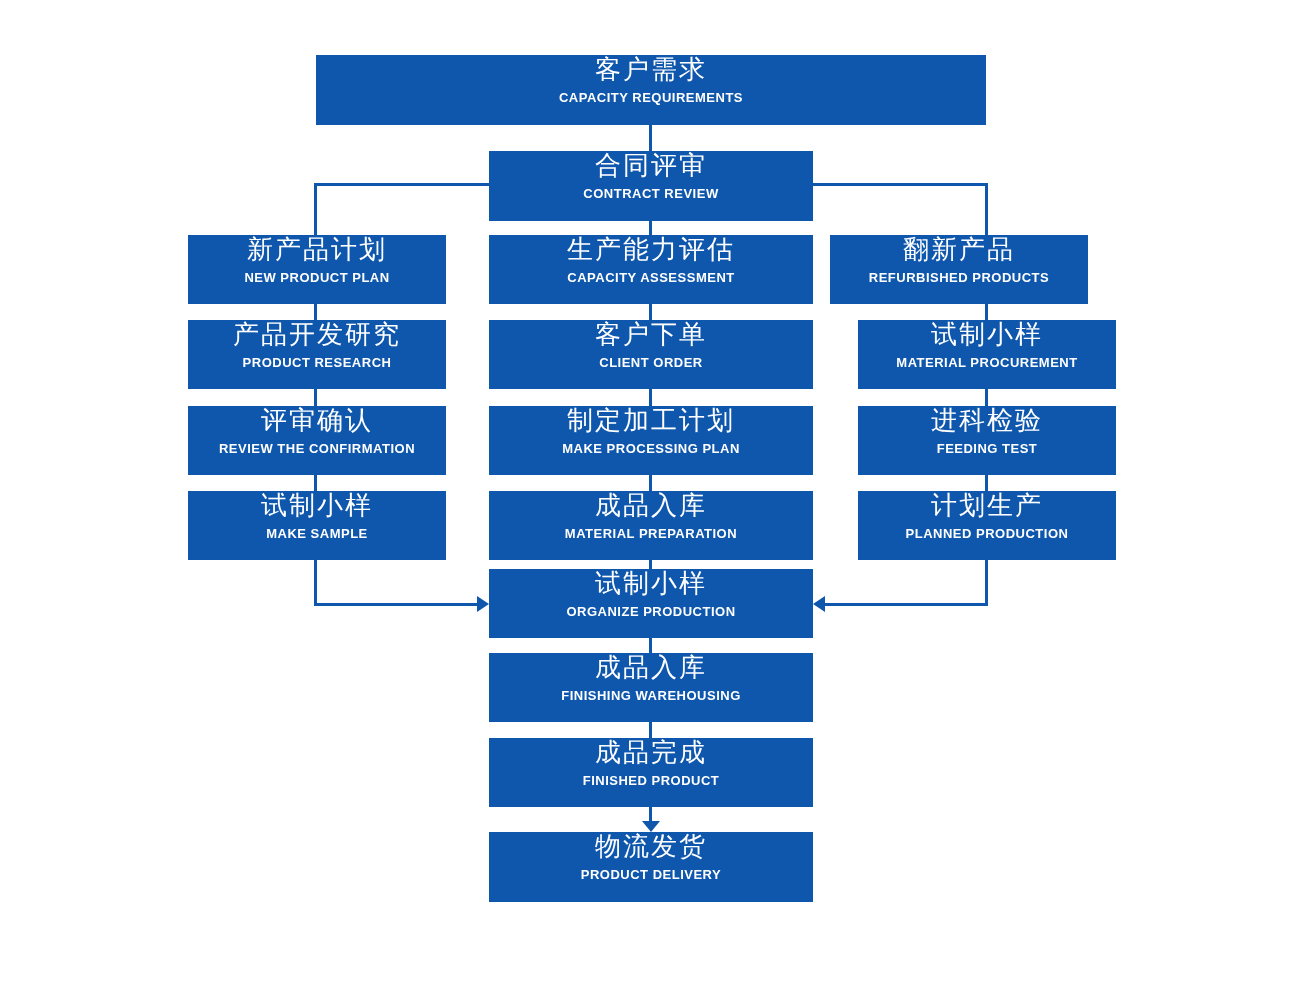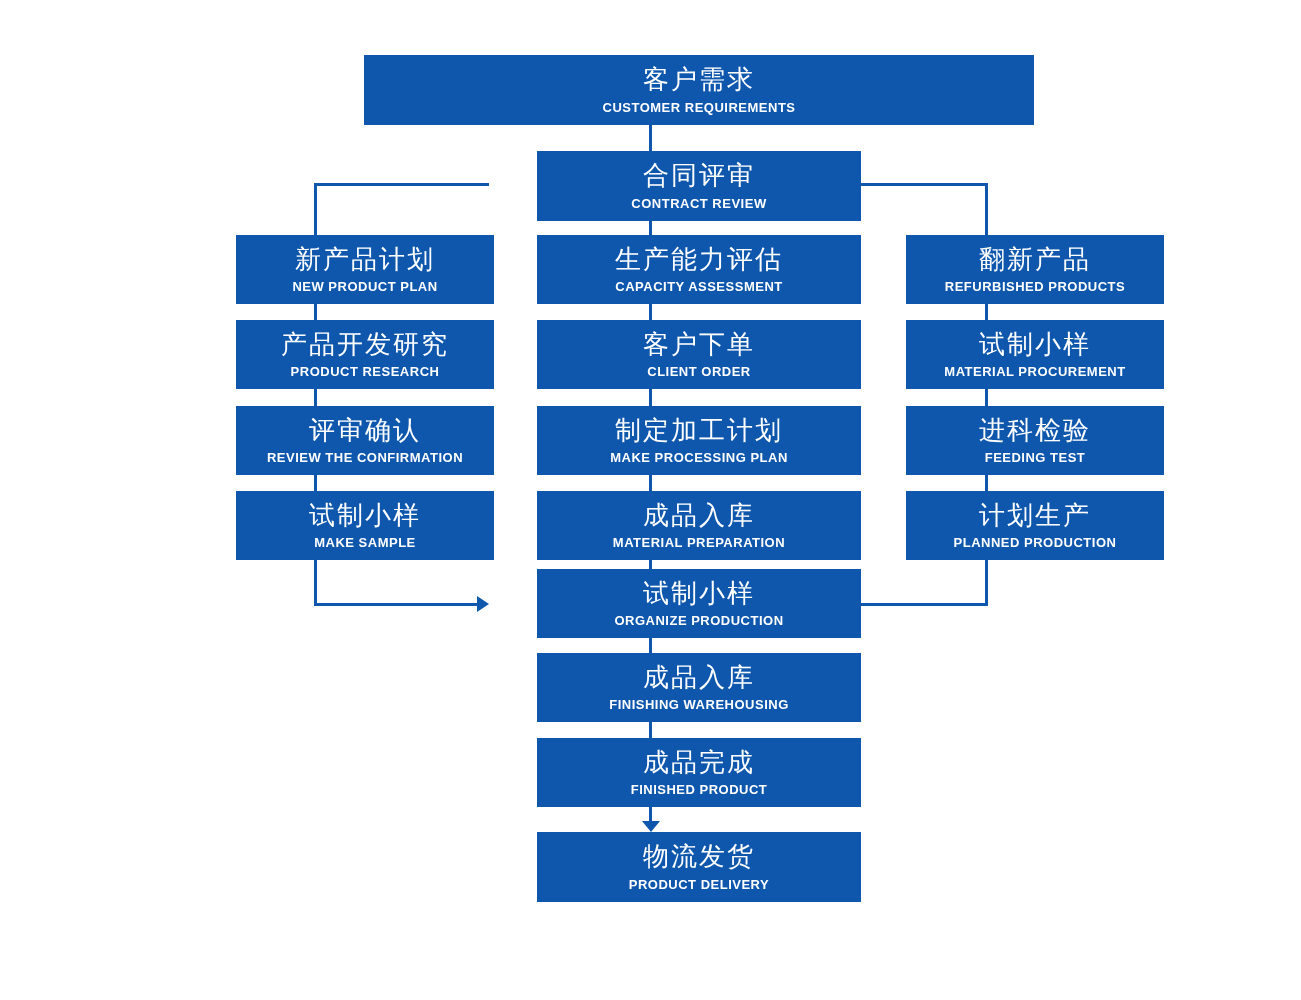--- a/index.html
+++ b/index.html
@@ -17,24 +17,22 @@
     background:var(--bg);
     overflow:hidden;
   }
   .node{
     position:absolute;
     background:var(--node-fill);
     color:var(--text);
     display:flex;
     flex-direction:column;
     align-items:center;
-    justify-content:center;
     text-align:center;
     box-sizing:border-box;
-    margin-left:48px;
   }
   .zh{
     font-size:26px;
     line-height:1.15;
     letter-spacing:2px;
     font-weight:400;
     white-space:nowrap;
   }
   .en{
     font-size:13px;
@@ -67,21 +65,21 @@
     border-top:11px solid var(--connector);
   }
 </style>
 </head>
 <body>
 
 <div class="canvas">
 
   <div class="node" style="left:316px;top:55px;width:670px;height:70px">
     <div class="zh">客户需求</div>
-    <div class="en">CUSTOMER REQUIREMENTS</div>
+    <div class="en">CAPACITY REQUIREMENTS</div>
   </div>
 
   <div class="node" style="left:489px;top:151px;width:324px;height:70px">
     <div class="zh">合同评审</div>
     <div class="en">CONTRACT REVIEW</div>
   </div>
 
   <div class="node" style="left:188px;top:235px;width:258px;height:69px">
     <div class="zh">新产品计划</div>
     <div class="en">NEW PRODUCT PLAN</div>
@@ -109,21 +107,21 @@
   </div>
   <div class="node" style="left:489px;top:406px;width:324px;height:69px">
     <div class="zh">制定加工计划</div>
     <div class="en">MAKE PROCESSING PLAN</div>
   </div>
   <div class="node" style="left:489px;top:491px;width:324px;height:69px">
     <div class="zh">成品入库</div>
     <div class="en">MATERIAL PREPARATION</div>
   </div>
 
-  <div class="node" style="left:858px;top:235px;width:258px;height:69px">
+  <div class="node" style="left:830px;top:235px;width:258px;height:69px">
     <div class="zh">翻新产品</div>
     <div class="en">REFURBISHED PRODUCTS</div>
   </div>
   <div class="node" style="left:858px;top:320px;width:258px;height:69px">
     <div class="zh">试制小样</div>
     <div class="en">MATERIAL PROCUREMENT</div>
   </div>
   <div class="node" style="left:858px;top:491px;width:258px;height:69px">
     <div class="zh">计划生产</div>
     <div class="en">PLANNED PRODUCTION</div>

